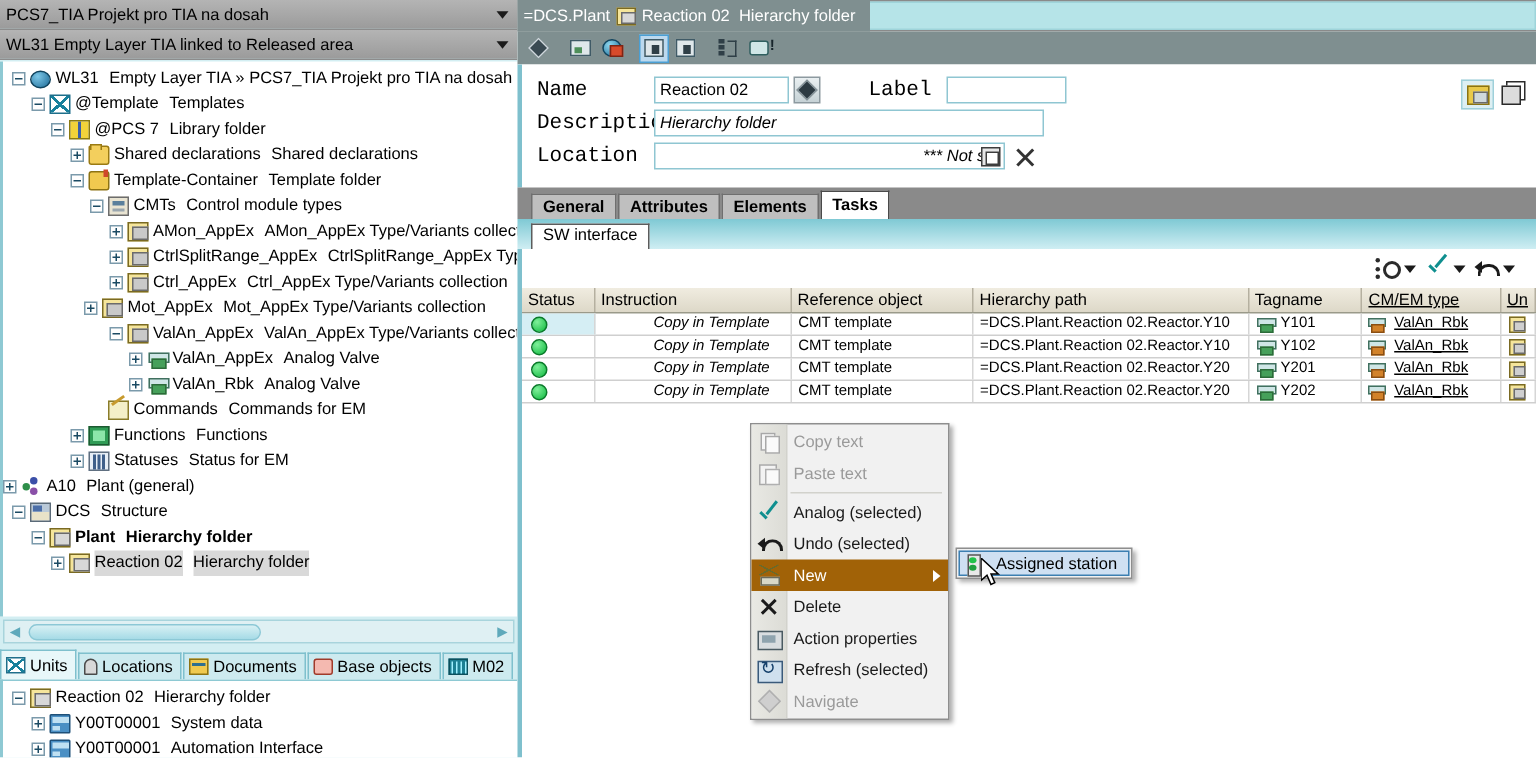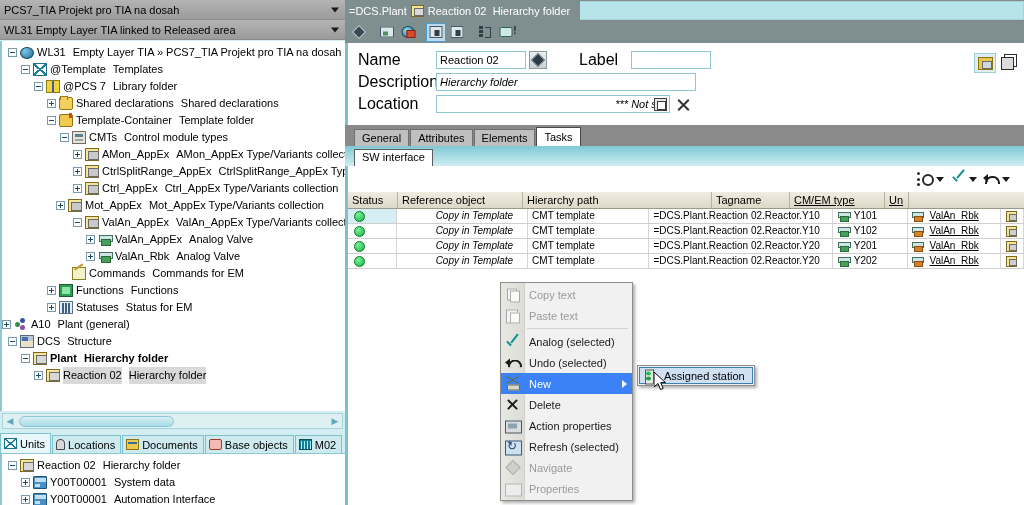--- a/index.html
+++ b/index.html
@@ -216,21 +216,21 @@
   .gl-tree::after { content:""; position:absolute; left:6px;top:1px;width:5px;height:9px;border:1px solid #2f3f47;border-left:none; }
   .gl-db { width:13px;height:10px;background:#cfe6e6;border:1px solid #2f5f5f;border-radius:2px; }
   .gl-db::after { content:"!"; position:absolute; right:-5px; top:-3px; font-size:10px; font-weight:bold; color:#17252b; }
 
   #form-area {
     position: absolute; left: 0; top: 43px; width: 679px; height: 82px;
     background: #ffffff;
     border-left: 3px solid #7fc0cd;
   }
   .frow { position: absolute; display: flex; align-items: center; height: 18px; }
-  .flabel { width: 78px; font-size: 16px; }
+  .flabel { width: 78px; font-size: 14px; font-family: Liberation Mono, monospace; }
   .finput {
     height: 18px; border: 1px solid #8fc6d2; background: #ffffff;
     font-size: 11px; padding: 0 3px; line-height: 16px;
     display: flex; align-items: center;
     font-family: "Liberation Sans", sans-serif;
   }
   .finput.italic { font-style: italic; }
   .fdiamond {
     width: 18px; height: 18px; margin-left: 3px;
     background: linear-gradient(to bottom,#e9eff1,#c6d2d6);
@@ -266,21 +266,21 @@
   #tabs-main {
     position: absolute; left: 0; top: 125px; width: 679px; height: 21px;
     background: #8a8a8a;
     display: flex; align-items: flex-end; padding-left: 9px;
   }
   .mtab {
     height: 17px; line-height: 16px;
     padding: 0 7px; margin-right: 1px;
     background: #bfbfbf;
     border: 1px solid #6f6f6f; border-bottom: none;
-    font-size: 11px; cursor: pointer;
+    font-size: 11px; cursor: pointer; font-weight: bold;
   }
   .mtab.active { background: #ffffff; height: 19px; line-height: 18px; border-color: #4a4a4a; }
 
   #subtab-strip {
     position: absolute; left: 0; top: 146px; width: 679px; height: 20px;
     background: linear-gradient(to bottom, #7fc9d4, #cfeef3);
     display: flex; align-items: flex-end; padding-left: 9px;
   }
   .stab {
     height: 17px; line-height: 15px; padding: 0 7px;
@@ -362,21 +362,21 @@
     content: ""; position: absolute; left: 0; top: 0; bottom: 0; width: 23px;
     background: linear-gradient(to right,#e9e9e4,#dcdcd6);
     border-right: 1px solid #d2d2cc;
   }
   .mi {
     position: relative; height: 21px; display: flex; align-items: center;
     padding-left: 28px; color: #1a1a1a; white-space: nowrap; cursor: pointer;
     z-index: 1;
   }
   .mi.disabled { color: #9a9a9a; }
-  .mi.hl { background: #3b82f6; color: #ffffff; }
+  .mi.hl { background: #a16207; color: #ffffff; }
   .mi .mico { position: absolute; left: 4px; top: 50%; transform: translateY(-50%); width: 15px; height: 15px; }
   .mi .sub { position: absolute; right: 5px; top: 50%; transform: translateY(-50%);
     width:0;height:0;border-top:4px solid transparent;border-bottom:4px solid transparent;border-left:5px solid #ffffff; }
   .msep { height: 1px; background: #d2d2cc; margin: 2px 4px 2px 26px; position:relative; z-index:1; }
 
   .mico-copy::before { content:""; position:absolute; left:2px;top:1px;width:8px;height:10px;border:1px solid #a8a8a8;background:#f6f6f6; }
   .mico-copy::after { content:""; position:absolute; left:5px;top:3px;width:8px;height:10px;border:1px solid #a8a8a8;background:#fafafa; }
   .mico-paste::before { content:""; position:absolute; left:1px;top:1px;width:10px;height:12px;border:1px solid #a8a8a8;background:#f3f3f3; }
   .mico-paste::after { content:""; position:absolute; left:5px;top:4px;width:8px;height:9px;border:1px solid #b0b0b0;background:#fafafa; }
   .mico-check::before { content:""; position:absolute; left:1px;top:8px;width:6px;height:2px;background:#0f8f8f;transform:rotate(45deg); }
@@ -701,20 +701,21 @@
       </span>
       <span class="gt-item">
         <span class="gt-ic ic-undo"></span>
         <span class="gt-caret"></span>
       </span>
     </div>
 
     <div id="grid">
       <div id="grid-head">
           <div class="hc c0">Status</div>
+          <div class="hc c1">Instruction</div>
           <div class="hc c2">Reference object</div>
           <div class="hc c3">Hierarchy path</div>
           <div class="hc c4">Tagname</div>
           <div class="hc c5 u">CM/EM type</div>
           <div class="hc c6 u">Un</div>
         </div>
       <div id="grid-body">
           <div class="grow">
             <div class="gcell c0 sel" style="padding-left: 6px;">
               <span class="led"></span>
@@ -827,24 +828,20 @@
         <span>Action properties</span>
       </div>
       <div class="mi">
         <span class="mico mico-refresh"></span>
         <span>Refresh (selected)</span>
       </div>
       <div class="mi disabled">
         <span class="mico mico-nav"></span>
         <span>Navigate</span>
       </div>
-      <div class="mi disabled">
-        <span class="mico mico-gprops"></span>
-        <span>Properties</span>
-      </div>
     </div>
 
   <div id="submenu">
     <div class="smi">
       <span class="smico"></span>
       <span>Assigned station</span>
     </div>
   </div>
 
   <div id="cursor">

